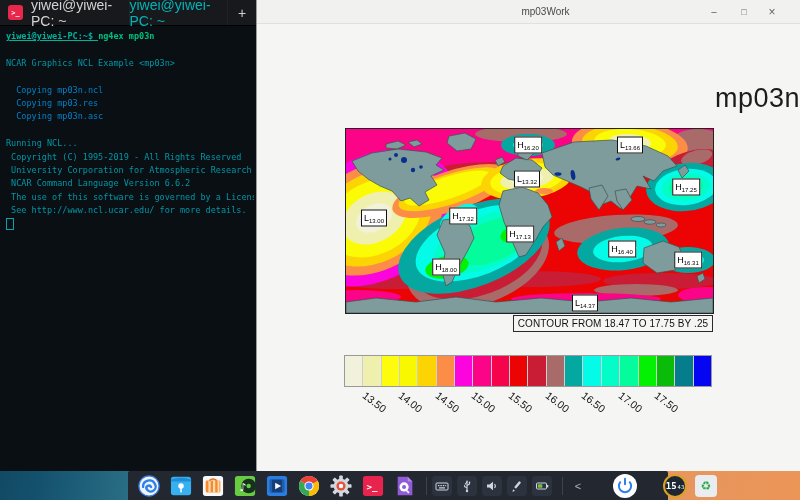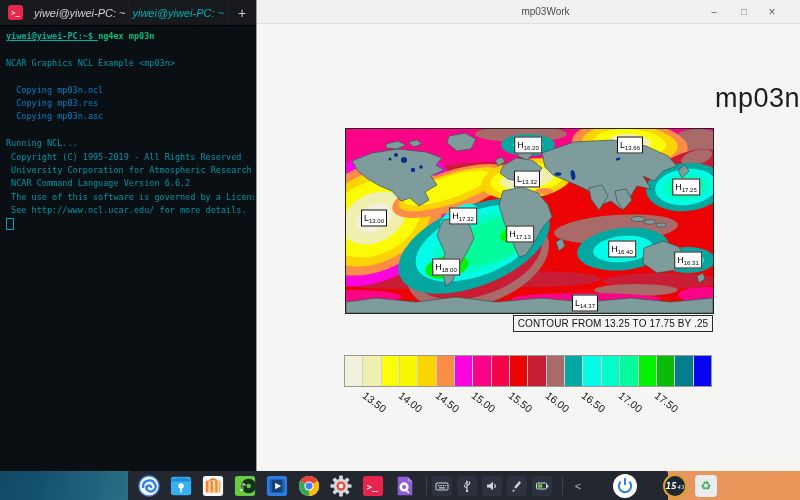--- a/index.html
+++ b/index.html
@@ -8,21 +8,21 @@
     font-family:"Liberation Sans",sans-serif;
     background:linear-gradient(100deg,#0d3b54 0%,#14516d 14%,#2d7389 26%,#b98a68 48%,#e09767 68%,#ec9557 100%);
   }
   
   .term{position:absolute;left:0;top:0;width:256px;height:471px;background:#0a0f14;}
   .term-tabbar{position:absolute;left:0;top:0;width:100%;height:25px;background:#17191c;display:flex;align-items:center;border-bottom:1px solid #000;}
   .term-appicon{width:15px;height:15px;border-radius:3px;background:#e8274b;color:#fff;
     font-family:"DejaVu Sans Mono",monospace;font-size:7px;font-weight:bold;
     display:flex;align-items:center;justify-content:center;margin:0 8px;}
   .ttab{flex:1;height:100%;display:flex;align-items:center;justify-content:center;
-    font-size:11px;color:#d3d3d3;border-right:1px solid #222;cursor:default;font-style:italic;}
+    font-size:14px;color:#d3d3d3;border-right:1px solid #222;cursor:default;}
   .ttab.active{color:#00b4b8;}
   .ttab-new{width:28px;height:100%;display:flex;align-items:center;justify-content:center;
     color:#cfcfcf;font-size:14px;font-weight:300;}
   .term-body{position:absolute;left:6px;top:30px;right:2px;bottom:4px;
     font-family:"DejaVu Sans Mono",monospace;font-size:8.5px;line-height:13.4px;white-space:pre;overflow:hidden;}
   .c-prompt{color:#00b29a;font-weight:bold;text-decoration:underline;}
   .c-cmd{color:#00c07c;font-weight:bold;}
   .c-out{color:#0096a6;}
   .c-copy{color:#0080c8;}
   .cursor{display:inline-block;width:6px;height:10px;border:1px solid #0aa3ad;vertical-align:-2px;}
@@ -54,21 +54,21 @@
     display:flex;align-items:center;border-radius:2px 2px 0 0;}
   .dock-item{width:22px;height:22px;margin-left:10px;position:relative;flex:0 0 auto;cursor:pointer;}
   .dock-item svg{width:22px;height:22px;display:block;}
   .dock-sep{width:1px;height:18px;background:#3d434e;margin-left:10px;flex:0 0 auto;}
   .tray-item{width:20px;height:20px;margin-left:5px;border-radius:4px;background:#2d333e;
     display:flex;align-items:center;justify-content:center;flex:0 0 auto;cursor:pointer;}
   .tray-item svg{width:14px;height:14px;display:block;}
   .chev{width:18px;height:20px;margin-left:6px;display:flex;align-items:center;justify-content:center;
     color:#aeb6c2;font-size:11px;cursor:pointer;flex:0 0 auto;}
   .round-btn{width:24px;height:24px;border-radius:50%;margin-left:26px;flex:0 0 auto;cursor:pointer;
-    display:flex;align-items:center;justify-content:center;font-style:italic;}
+    display:flex;align-items:center;justify-content:center;}
   .power{background:#ffffff;}
   .clock{background:#1d2734;border:2px solid #dba224;box-sizing:border-box;color:#fff;
     font-family:"DejaVu Sans Mono",monospace;display:flex;align-items:center;justify-content:center;}
   .clock .hh{font-size:9px;font-weight:bold;} .clock .mm{font-size:5.5px;margin-left:1px;margin-top:3px;}
   .trash{width:22px;height:22px;border-radius:4px;background:#e9edef;margin-left:8px;flex:0 0 auto;cursor:pointer;
     display:flex;align-items:center;justify-content:center;color:#2faa4a;font-size:12px;}
   .indicator{position:absolute;left:5px;bottom:-5px;width:12px;height:2px;border-radius:1px;background:#35a6e8;}
 </style>
 </head>
 <body>
@@ -229,21 +229,21 @@
         <div class="hl" style="left: 28px; top: 89px;"><span class="big">L</span><span class="sub">13.00</span></div>
         <div class="hl" style="left: 117px; top: 87px;"><span class="big">H</span><span class="sub">17.32</span></div>
         <div class="hl" style="left: 174px; top: 105px;"><span class="big">H</span><span class="sub">17.13</span></div>
         <div class="hl" style="left: 276px; top: 120px;"><span class="big">H</span><span class="sub">16.40</span></div>
         <div class="hl" style="left: 342px; top: 131px;"><span class="big">H</span><span class="sub">16.31</span></div>
         <div class="hl" style="left: 100px; top: 138px;"><span class="big">H</span><span class="sub">18.00</span></div>
         <div class="hl" style="left: 239px; top: 174px;"><span class="big">L</span><span class="sub">14.37</span></div>
       </div>
   </div>
 
-  <div class="cnote">CONTOUR FROM 13.25 TO 17.75 BY .25</div>
+  <div class="cnote">CONTOUR FROM 18.47 TO 17.75 BY .25</div>
 
   <div class="cbar" id="cbar">
       <div class="cell" style="background: rgb(242, 242, 220);"></div>
       <div class="cell" style="background: rgb(240, 240, 174);"></div>
       <div class="cell" style="background: rgb(252, 252, 12);"></div>
       <div class="cell" style="background: rgb(248, 248, 0);"></div>
       <div class="cell" style="background: rgb(252, 212, 3);"></div>
       <div class="cell" style="background: rgb(251, 141, 71);"></div>
       <div class="cell" style="background: rgb(251, 4, 221);"></div>
       <div class="cell" style="background: rgb(251, 4, 135);"></div>

